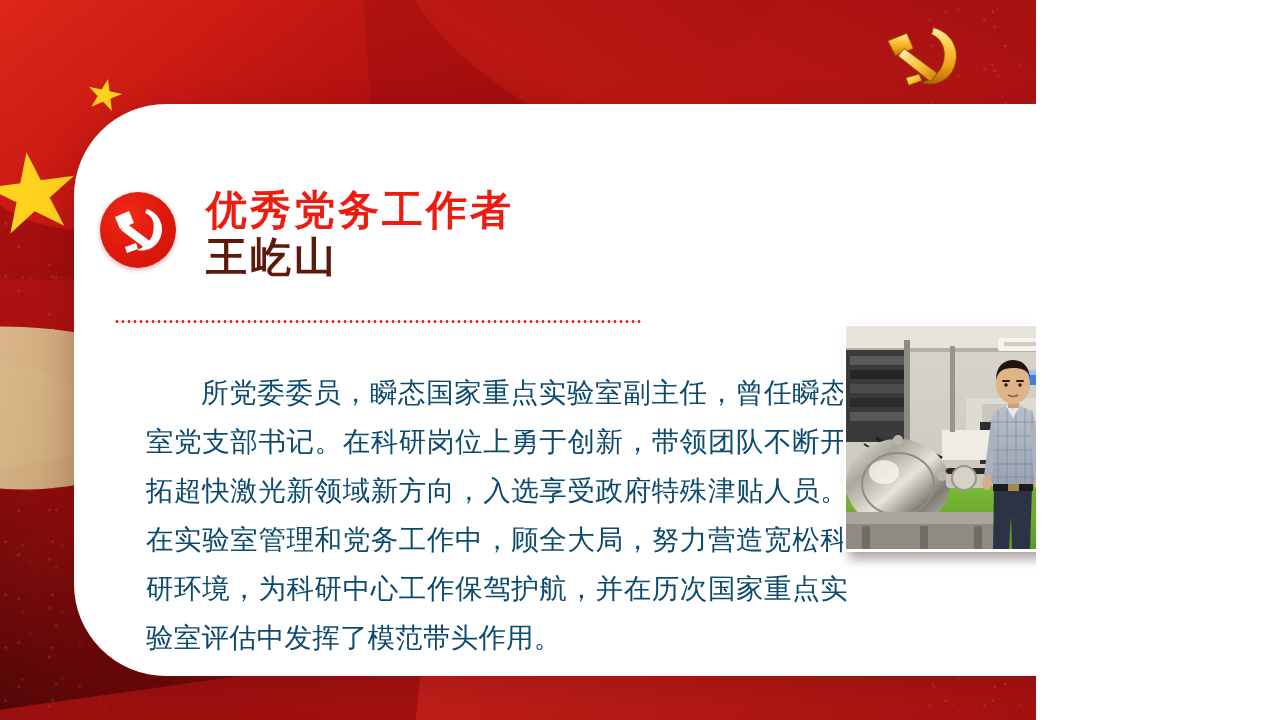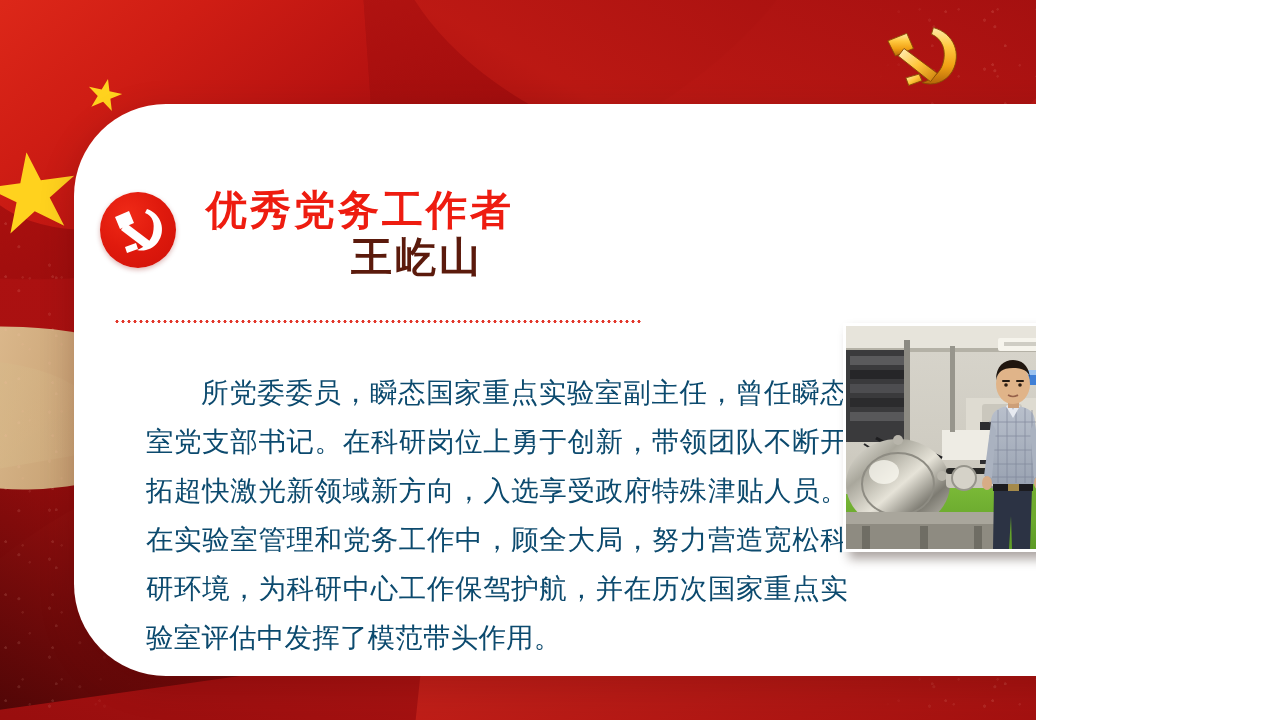--- a/index.html
+++ b/index.html
@@ -185,21 +185,21 @@
     white-space: nowrap;
   }
   .person-name {
     font-family: "Liberation Serif", "DejaVu Serif", serif;
     font-weight: 700;
     font-size: 41px;
     line-height: 1.22;
     letter-spacing: 3px;
     color: #5b1a0c;
     margin: 0;
-    text-align: center;
+    text-align: left;
     padding-right: 38px;
     white-space: nowrap;
   }
 
   
   .divider {
     position: absolute;
     left: 40px; top: 216px;
     width: 528px; height: 3px;
     background-image: radial-gradient(circle, #e2362a 0 1.4px, transparent 1.7px);

